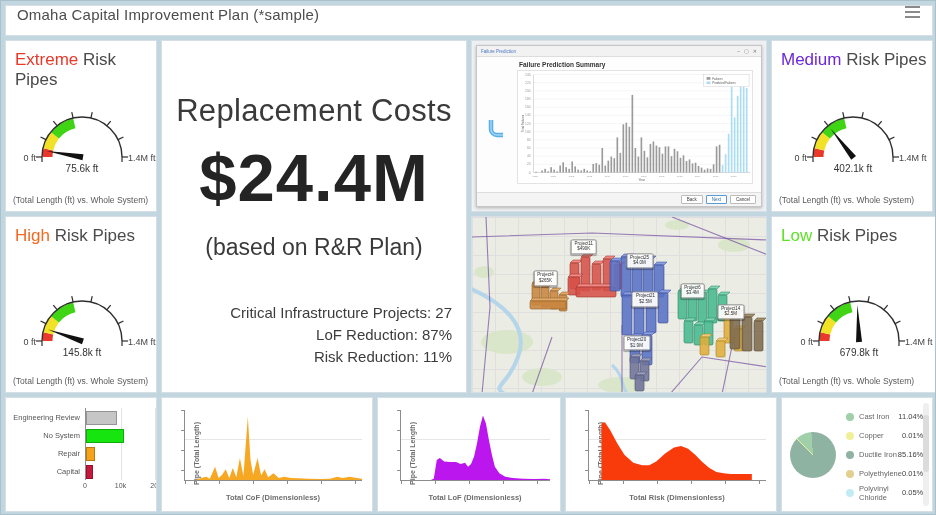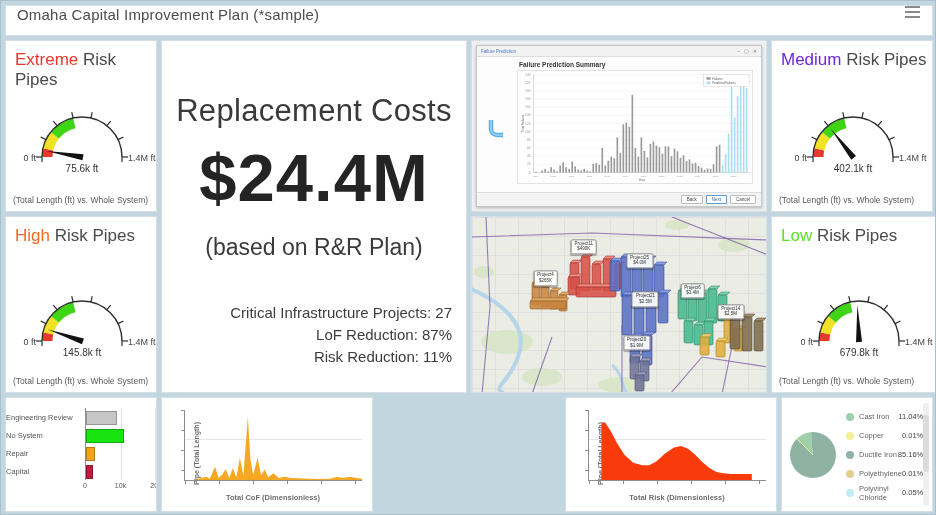--- a/index.html
+++ b/index.html
@@ -35,21 +35,21 @@
   .fw-btn{font-size:4.5px;color:#444;background:#fff;border:1px solid #bbb;border-radius:1px;padding:1px 5px;cursor:pointer;}
   .fw-btn.primary{border-color:#5a9bd5;color:#2e6da4;}
   
   #map{background:#ebece4;}
   #map .grid{position:absolute;inset:0;background-image:repeating-linear-gradient(to right,#dfdbe0 0 1px,transparent 1px 23px),repeating-linear-gradient(to bottom,#dfdbe0 0 1px,transparent 1px 19px);opacity:.8;}
   #map svg{position:absolute;inset:0;}
   .map-label{position:absolute;transform:translate(-50%,-50%);background:rgba(255,255,255,.92);border:1px solid #8c8c8c;border-radius:2px;padding:1px 3px;font-size:4.5px;line-height:1.25;color:#2e2e2e;text-align:center;box-shadow:0 1px 1px rgba(0,0,0,.3);white-space:nowrap;}
   
   #actions{padding-top:10px;}
   .act-row{display:flex;align-items:center;height:18px;}
-  .act-label{width:74px;text-align:left;font-size:7.5px;color:#555;padding-right:5px;flex:none;}
+  .act-label{width:74px;text-align:right;font-size:7.5px;color:#555;padding-right:5px;flex:none;}
   .act-track{flex:1;height:100%;position:relative;border-left:1.2px solid #8f8f8f;background:
      linear-gradient(#e3e3e3,#e3e3e3) 50% 0/1px 100% no-repeat,
      linear-gradient(#e3e3e3,#e3e3e3) 100% 0/1px 100% no-repeat;}
   .act-bar{position:absolute;left:0;top:3px;height:12px;border:0.5px solid rgba(0,0,0,.25);}
   .act-axis{position:relative;margin-left:79px;height:12px;font-size:7px;color:#555;}
   .act-axis span{position:absolute;top:2px;transform:translateX(-50%);}
   
   .apanel .ylab{position:absolute;left:3px;top:50%;transform:translateY(-72%) rotate(-90deg);transform-origin:center;font-size:7px;font-weight:700;color:#6d6d6d;white-space:nowrap;}
   .apanel .plot{position:absolute;left:22px;right:10px;top:12px;bottom:30px;border-left:1.2px solid #8c8c8c;border-bottom:1.2px solid #8c8c8c;}
   .apanel .grid50{position:absolute;left:0;right:0;top:42%;height:1px;background:#e6e6e6;}
@@ -516,20 +516,32 @@
     <div class="plot">
         <div class="grid50"></div>
         <div class="yticks"></div>
         <div class="xticks"></div>
         <svg viewBox="0 0 100 60" preserveAspectRatio="none">
           <path d="M0,60 L0,60.00 L6,60.00 L9,58.29 L12,57.15 L14,58.86 L17,48.60 L19,58.29 L21,55.44 L23,50.88 L25,58.29 L27,49.74 L29,57.72 L31,41.19 L33,56.58 L35.5,5.85 L37,42.90 L38.5,55.44 L41,41.19 L43,56.01 L45,50.88 L47,57.72 L50,54.30 L53,58.29 L56,57.15 L60,58.29 L64,58.58 L70,58.86 L76,59.15 L82,58.86 L86,57.15 L89,58.29 L93,57.15 L97,58.29 L100,58.86 L100,60 Z" fill="#f7a823"></path>
         </svg>
       </div>
     <div class="xlab">Total CoF (Dimensionless)</div>
   </div>
+  <div class="panel apanel" style="left:376px;top:396px;width:184px;height:115px;">
+    <div class="ylab">Pipe (Total Length)</div>
+    <div class="plot">
+        <div class="grid50"></div>
+        <div class="yticks"></div>
+        <div class="xticks"></div>
+        <svg viewBox="0 0 100 60" preserveAspectRatio="none">
+          <path d="M0,60 L0,60.00 L20,60.00 L22,58.86 L24,42.90 L26,41.19 L29,44.04 L33,44.61 L37,44.61 L40,46.32 L43,45.18 L45,48.60 L47,46.32 L49,40.05 L51,28.65 L53,14.40 L55,4.71 L57,11.55 L59,25.80 L61,38.34 L63,48.60 L66,54.30 L70,57.15 L75,58.29 L82,58.86 L90,59.15 L96,58.86 L100,59.43 L100,60 Z" fill="#bb16ee"></path>
+        </svg>
+      </div>
+    <div class="xlab">Total LoF (Dimensionless)</div>
+  </div>
   <div class="panel apanel" style="left:564px;top:396px;width:212px;height:115px;">
     <div class="ylab">Pipe (Total Length)</div>
     <div class="plot">
         <div class="grid50"></div>
         <div class="yticks"></div>
         <div class="xticks"></div>
         <svg viewBox="0 0 100 60" preserveAspectRatio="none">
           <path d="M0,60 L0,60.00 L7,60.00 L7,11.55 L9,10.41 L12,17.25 L16,28.65 L20,38.34 L25,45.18 L30,47.46 L34,47.46 L38,44.04 L43,37.20 L48,32.07 L52,30.93 L56,33.21 L60,38.34 L64,44.61 L68,49.74 L72,53.16 L76,54.30 L80,54.87 L86,54.87 L92,54.87 L92,60.00 L100,60 Z" fill="#f93b0c"></path>
         </svg>
       </div>

